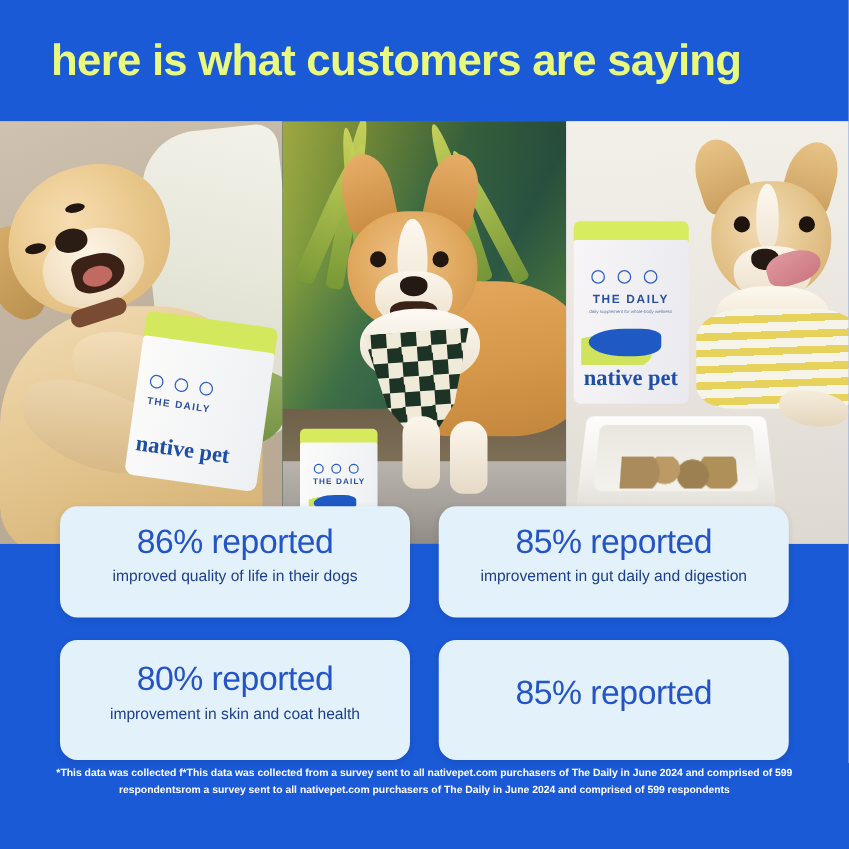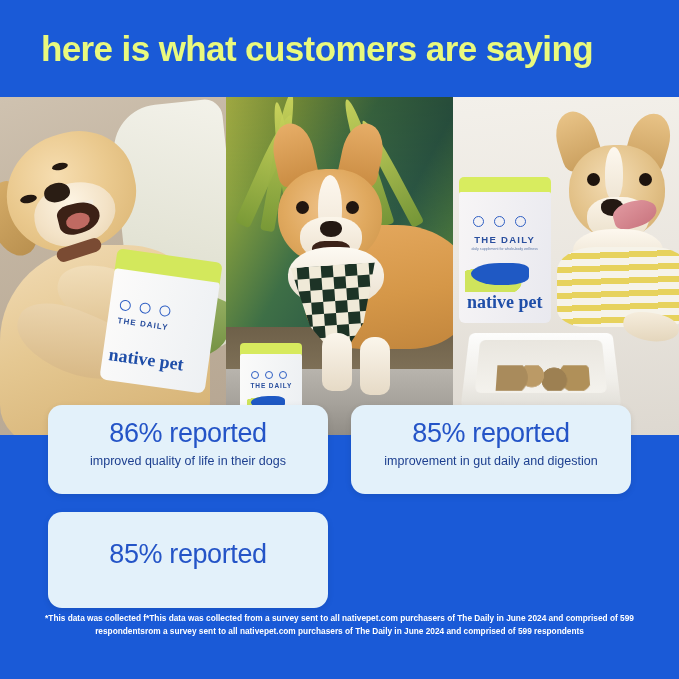--- a/index.html
+++ b/index.html
@@ -704,20 +704,24 @@
     <div class="card">
       <div class="card-stat">86% reported</div>
       <div class="card-desc">improved quality of life in their dogs</div>
     </div>
 
     <div class="card">
       <div class="card-stat">85% reported</div>
       <div class="card-desc">improvement in gut daily and digestion</div>
     </div>
 
+    <div class="card tall">
+      <div class="card-stat">80% reported</div>
+      <div class="card-desc">improvement in skin and coat health</div>
+    </div>
 
     <div class="card tall">
       <div class="card-stat">85% reported</div>
     </div>
 
   </div>
 
   <div class="footnote">*This data was collected f*This data was collected from a survey sent to all nativepet.com purchasers of The Daily in June 2024 and comprised of 599 respondentsrom a survey sent to all nativepet.com purchasers of The Daily in June 2024 and comprised of 599 respondents</div>
 
 </div>

